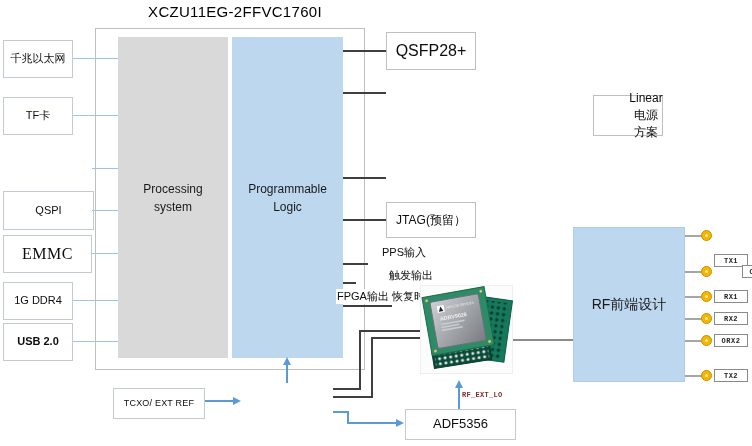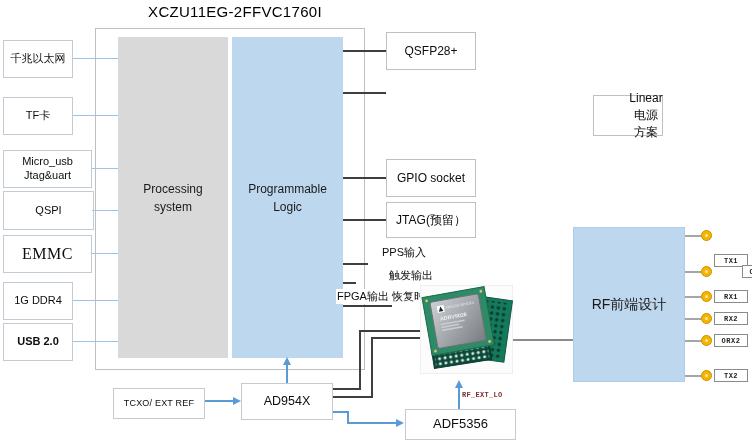--- a/index.html
+++ b/index.html
@@ -66,37 +66,34 @@
   <div class="abs" style="left:95px;top:28px;width:270px;height:342px;border:1px solid #bfbfbf;box-sizing:border-box;"></div>
 
   <div class="fill-block pre" style="left:118px;top:37px;width:110px;height:321px;background:#D9D9D9;">Processing
 system</div>
 
   <div class="fill-block pre" style="left:232px;top:37px;width:111px;height:321px;background:#BDD7EE;">Programmable
 Logic</div>
 
   <div class="box" style="left:3px;top:40px;width:70px;height:38px;">千兆以太网</div>
   <div class="box" style="left:3px;top:97px;width:70px;height:38px;">TF卡</div>
-  <div class="box pre" style="left:3px;top:150px;width:89px;height:38px;">Micro_usb
-Jtag&amp;uart</div>
   <div class="box" style="left:3px;top:191px;width:91px;height:39px;">QSPI</div>
   <div class="box serif" style="left:3px;top:235px;width:89px;height:38px;">EMMC</div>
   <div class="box" style="left:3px;top:282px;width:70px;height:38px;">1G DDR4</div>
   <div class="box" style="left:3px;top:323px;width:70px;height:38px;font-weight:bold;">USB 2.0</div>
 
   <div class="hl-thin" style="left:73px;top:58px;width:45px;"></div>
   <div class="hl-thin" style="left:73px;top:115px;width:45px;"></div>
   <div class="hl-thin" style="left:92px;top:168px;width:26px;"></div>
   <div class="hl-thin" style="left:92px;top:210px;width:26px;"></div>
   <div class="hl-thin" style="left:92px;top:253px;width:26px;"></div>
   <div class="hl-thin" style="left:73px;top:300px;width:45px;"></div>
   <div class="hl-thin" style="left:73px;top:341px;width:45px;"></div>
 
-  <div class="box gray-border" style="left:386px;top:32px;width:90px;height:38px;font-size:12px;">QSFP28+</div>
-  <div class="box gray-border" style="left:386px;top:159px;width:90px;height:38px;font-size:12px;">GPIO socket</div>
+  <div class="box gray-border" style="left:386px;top:32px;width:90px;height:38px;font-size:16px;">QSFP28+</div>
   <div class="box gray-border" style="left:386px;top:202px;width:90px;height:36px;font-size:12px;">JTAG(预留）</div>
 
   <div class="hl" style="left:343px;top:50px;width:43px;"></div>
   <div class="hl" style="left:343px;top:92px;width:43px;"></div>
   <div class="hl" style="left:343px;top:177px;width:43px;"></div>
   <div class="hl" style="left:343px;top:219px;width:43px;"></div>
 
   <div class="sig-label" style="left:381px;top:245px;">PPS输入</div>
   <div class="hl" style="left:343px;top:263px;width:25px;"></div>
   <div class="sig-label" style="left:388px;top:268px;">触发输出</div>
@@ -187,21 +184,20 @@
   <div class="box gray-border" style="left:593px;top:95px;width:70px;height:41px;flex-direction:column;font-size:12px;line-height:1.4;padding-left:36px;">
     <span>Linear</span>
     <span>电源方案</span>
   </div>
 
   <div class="box" style="left:113px;top:388px;width:92px;height:31px;font-size:9px;letter-spacing:0.2px;">TCXO/ EXT REF</div>
 
   <div class="hl-blue" style="left:205px;top:400px;width:29px;"></div>
   <div class="arr-r" style="left:233px;top:397px;"></div>
 
-  <div class="box" style="left:241px;top:383px;width:92px;height:37px;font-size:12.5px;">AD954X</div>
 
   <div class="vl-blue" style="left:286px;top:364px;height:19px;"></div>
   <div class="arr-u" style="left:283px;top:357px;"></div>
 
   <div class="hl-blue" style="left:333px;top:411px;width:16px;"></div>
   <div class="vl-blue" style="left:347px;top:411px;height:13px;"></div>
   <div class="hl-blue" style="left:347px;top:422px;width:50px;"></div>
   <div class="arr-r" style="left:396px;top:419px;"></div>
 
   <div class="box" style="left:405px;top:409px;width:111px;height:31px;font-size:13px;">ADF5356</div>

